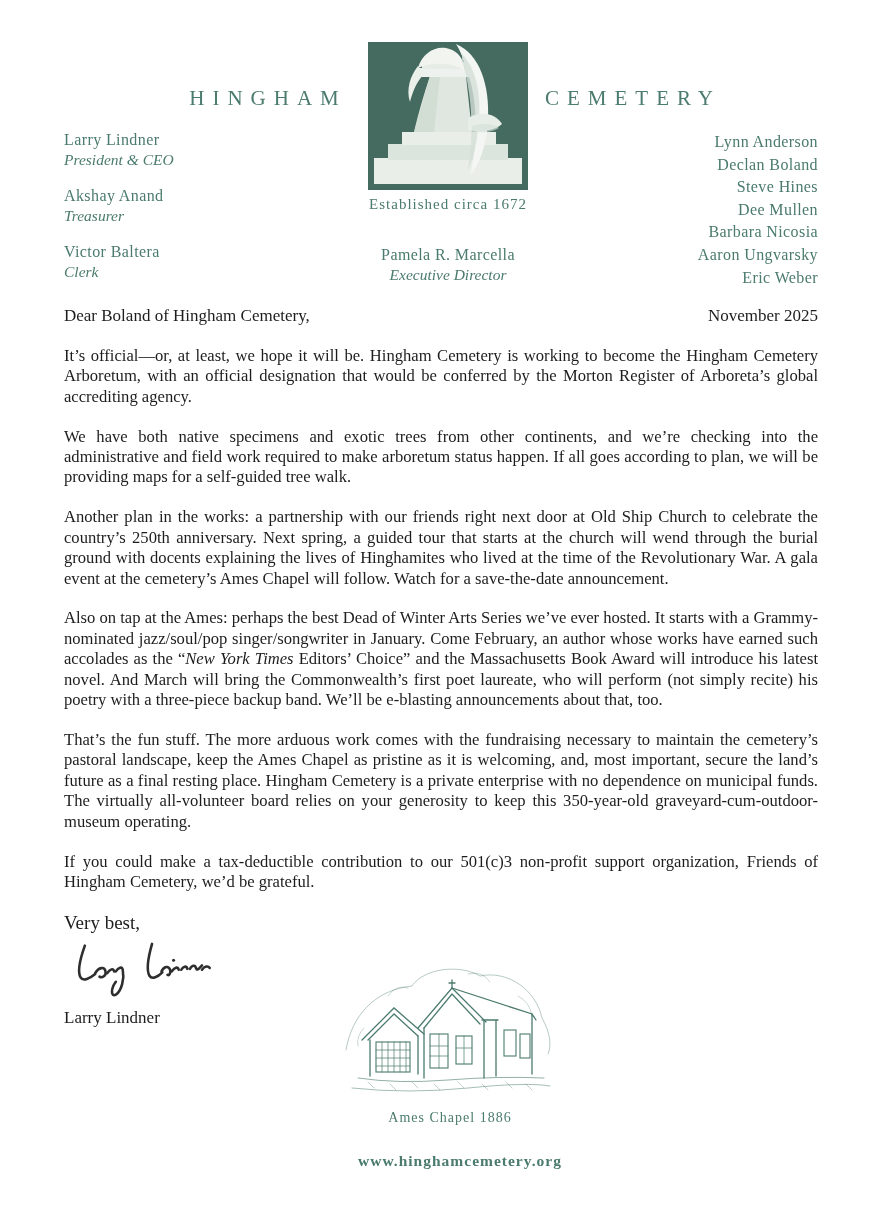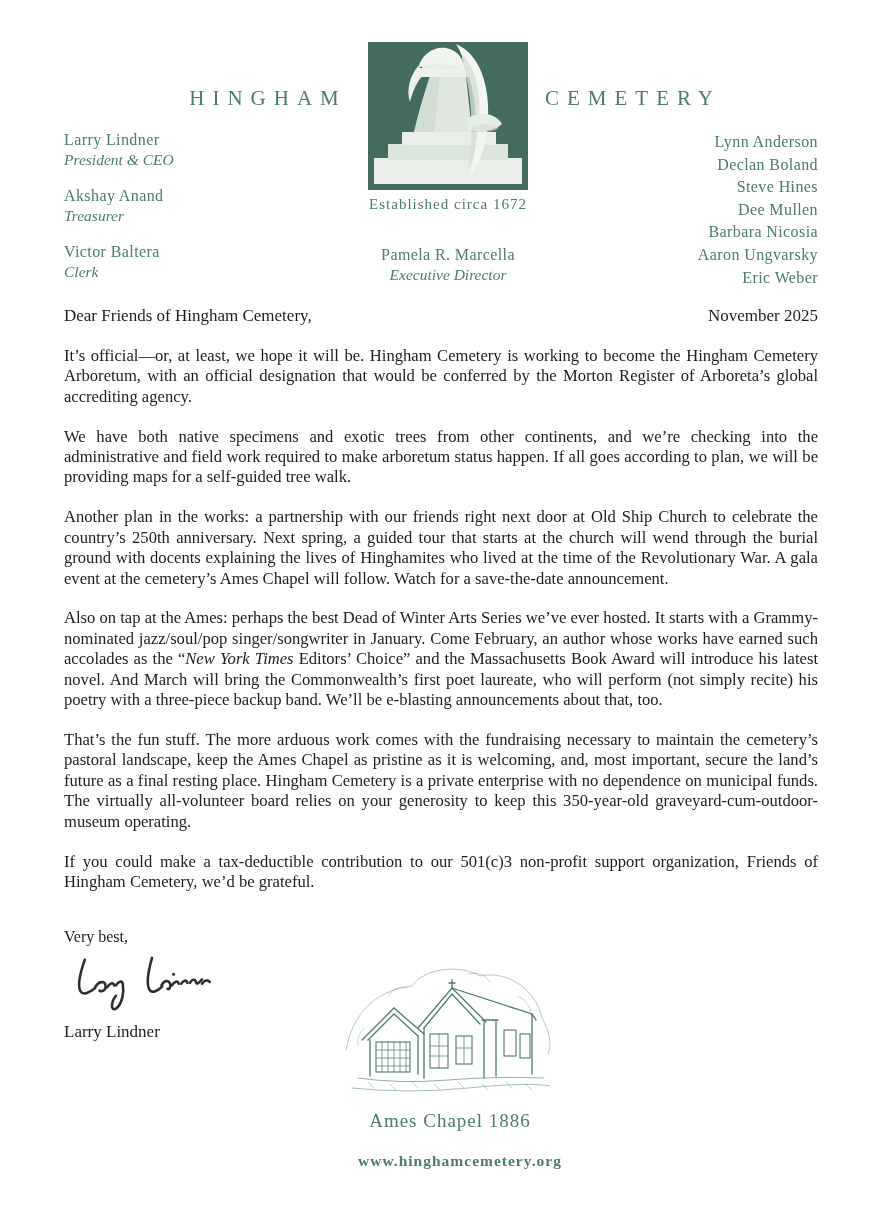--- a/index.html
+++ b/index.html
@@ -33,27 +33,27 @@
     position:absolute; left:358px; top:245px; width:180px; text-align:center; color:var(--green);
   }
   
   .letter {
     position:absolute; left:64px; top:306px; width:754px;
     font-size:16.6px; line-height:20.4px; color:var(--ink);
   }
   .salutation-row { display:flex; justify-content:space-between; font-size:17px; }
   .letter p { margin:19.5px 0 0 0; text-align:justify; }
   .letter p em { font-style:italic; }
-  .closing { margin-top:35px; font-size:16px; }
+  .closing { margin-top:21px; font-size:19px; }
   .sig-svg { display:block; margin:3px 0 0 2px; }
   .sig-name { margin-top:8px; font-size:17px; line-height:21px; }
   .sig-title { font-size:17px; line-height:21px; }
   
   .chapel { position:absolute; left:326px; top:958px; width:248px; text-align:center; }
-  .chapel-caption { color:var(--green); font-size:19px; letter-spacing:1px; margin-top:0px; }
+  .chapel-caption { color:var(--green); font-size:14px; letter-spacing:1px; margin-top:0px; }
   .site-line {
     position:absolute; left:0; top:1152px; width:880px; text-align:center;
     color:var(--green); font-size:15.5px; font-weight:bold; letter-spacing:1px;margin-left:20px;
   }
   .addr-line {
     position:absolute; left:0; top:1176px; width:880px; text-align:center;
     color:var(--green); font-size:16.5px; letter-spacing:0.3px; word-spacing:3px;
   }
 </style>
 </head>
@@ -117,21 +117,21 @@
     <div>Declan Boland</div>
     <div>Steve Hines</div>
     <div>Dee Mullen</div>
     <div>Barbara Nicosia</div>
     <div>Aaron Ungvarsky</div>
     <div>Eric Weber</div>
   </div>
 
   <div class="letter">
     <div class="salutation-row">
-      <span>Dear Friends of Hingham Cemetery,</span>
+      <span>Dear Boland of Hingham Cemetery,</span>
       <span>November 2025</span>
     </div>
 
     <div>
         <p><span>It’s official—or, at least, we hope it will be. Hingham Cemetery is working to become the Hingham Cemetery Arboretum, with an official designation that would be conferred by the Morton Register of Arboreta’s global accrediting agency.</span></p>
         <p><span>We have both native specimens and exotic trees from other continents, and we’re checking into the administrative and field work required to make arboretum status happen. If all goes according to plan, we will be providing maps for a self-guided tree walk.</span></p>
         <p><span>Another plan in the works: a partnership with our friends right next door at Old Ship Church to celebrate the country’s 250th anniversary. Next spring, a guided tour that starts at the church will wend through the burial ground with docents explaining the lives of Hinghamites who lived at the time of the Revolutionary War. A gala event at the cemetery’s Ames Chapel will follow. Watch for a save-the-date announcement.</span></p>
         <p><span>Also on tap at the Ames: perhaps the best Dead of Winter Arts Series we’ve ever hosted. It starts with a Grammy-nominated jazz/soul/pop singer/songwriter in January. Come February, an author whose works have earned such accolades as the “</span><em>New York Times</em><span> Editors’ Choice” and the Massachusetts Book Award will introduce his latest novel. And March will bring the Commonwealth’s first poet laureate, who will perform (not simply recite) his poetry with a three-piece backup band. We’ll be e-blasting announcements about that, too.</span></p>
         <p><span>That’s the fun stuff. The more arduous work comes with the fundraising necessary to maintain the cemetery’s pastoral landscape, keep the Ames Chapel as pristine as it is welcoming, and, most important, secure the land’s future as a final resting place. Hingham Cemetery is a private enterprise with no dependence on municipal funds. The virtually all-volunteer board relies on your generosity to keep this 350-year-old graveyard-cum-outdoor-museum operating.</span></p>
         <p><span>If you could make a tax-deductible contribution to our 501(c)3 non-profit support organization, Friends of Hingham Cemetery, we’d be grateful.</span></p>

